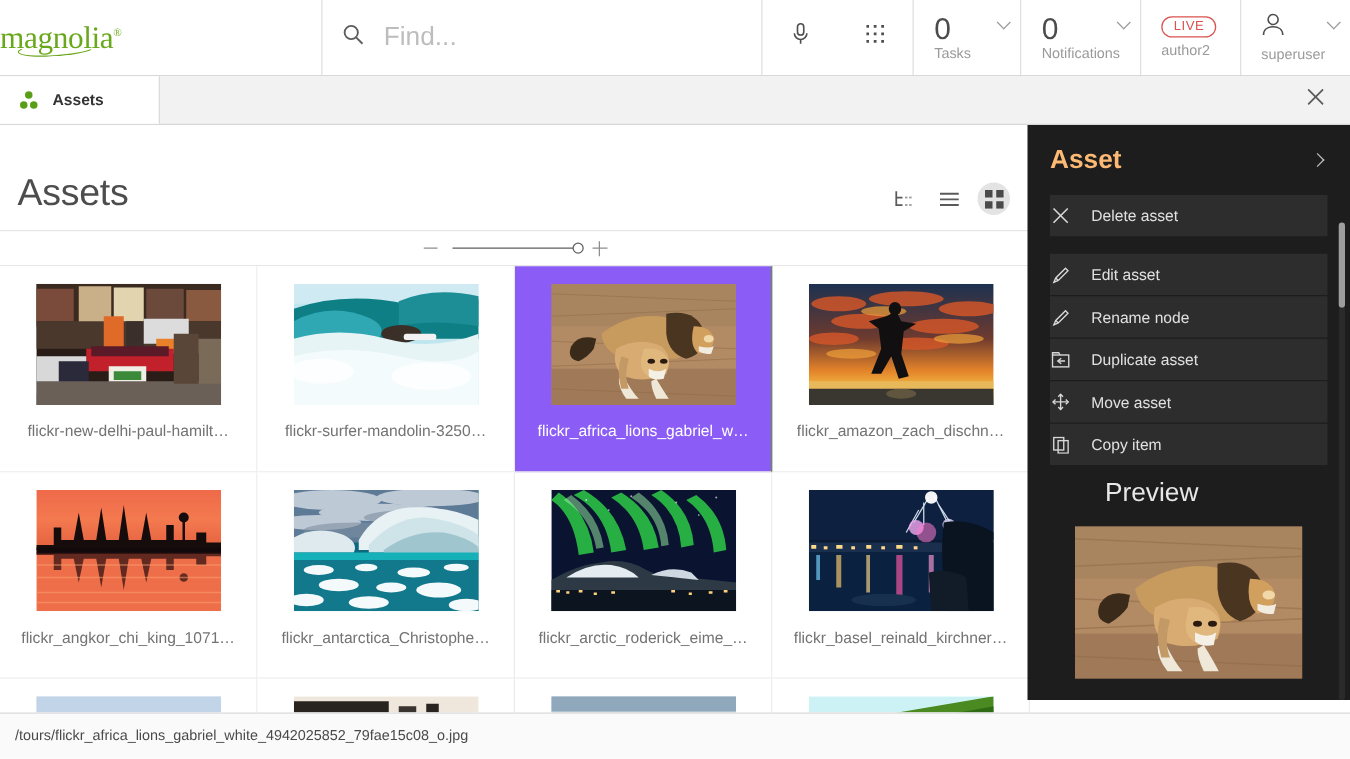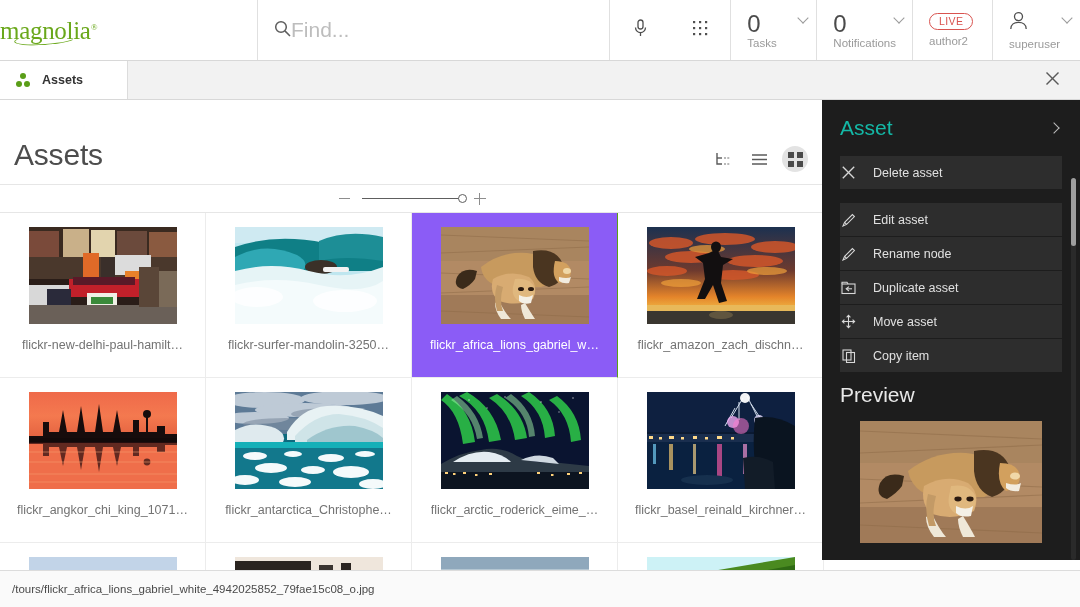--- a/index.html
+++ b/index.html
@@ -29,21 +29,21 @@
   }
   .logo-swoosh {
     position: absolute; left: 14px; top: 16px; width: 62px; height: 11px;
     border: 1.6px solid #6aa81b; border-radius: 50%;
     border-top-color: transparent; border-right-color: transparent;
     transform: rotate(-4deg);
   }
   .logo-reg { font-size: 9px; vertical-align: super; }
 
   .search-cell {
-    flex: 1; display: flex; align-items: center; gap: 0;
+    flex: 1; display: flex; align-items: center; gap: 16px;
     padding-left: 16px; border-right: 1px solid #e0e0e0;
   }
   .search-text { font-size: 21px; color: #bdbdbd; font-weight: 300; }
 
   .icon-cell {
     width: 60px; display: flex; align-items: center; justify-content: center;
   }
   .hdr-item {
     position: relative; display: flex; flex-direction: column;
     justify-content: center; padding: 0 16px; min-width: 86px;
@@ -153,39 +153,40 @@
 
   
   .panel {
     position: absolute; top: 100px; right: 0; width: 258px; height: 460px;
     background: #1d1d1d; overflow: hidden;
   }
   .panel-head {
     height: 56px; display: flex; align-items: center;
     padding: 0 18px; justify-content: space-between;
   }
-  .panel-title { font-size: 21px; color: #14b8a6; font-weight: 400; }
+  .panel-title { font-size: 21px; color: #fdba74; font-weight: 700; }
   .panel-chev {
     width: 8px; height: 8px; border-right: 1.6px solid #bdbdbd;
     border-bottom: 1.6px solid #bdbdbd; transform: rotate(-45deg);
     margin-right: 4px; cursor: pointer;
   }
   .act-group { margin: 0 18px; }
   .act {
     height: 33px; background: #2d2d2d; display: flex; align-items: center;
     gap: 16px; margin-bottom: 1px; cursor: pointer;
   }
   .act-lbl { font-size: 12.5px; color: #e0e0e0; }
   .act-ico {
     width: 17px; display: flex; align-items: center; justify-content: center;
   }
   .gap { height: 13px; }
   .preview-title {
     font-size: 21px; color: #e8e8e8; font-weight: 300;
     padding: 10px 0 0 18px;
+    margin-left: 44px;
   }
   .preview-box {
     margin: 14px auto 0; width: 182px; height: 122px; overflow: hidden;
   }
   .preview-box svg { display: block; width: 182px; height: 122px; }
   .panel-scroll {
     position: absolute; right: 4px; top: 78px; width: 5px; height: 382px;
     background: #2a2a2a; border-radius: 3px;
   }
   .panel-scroll i {

